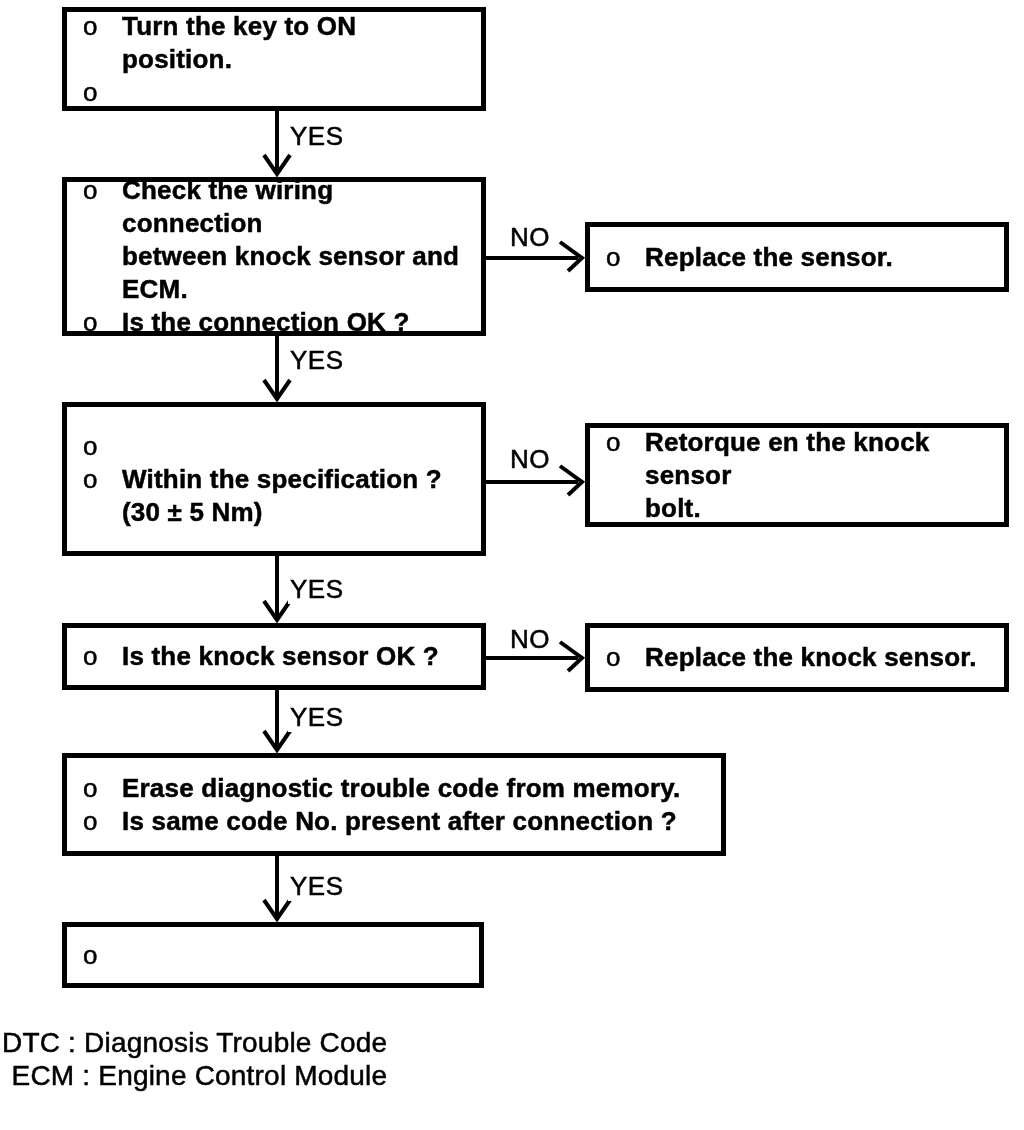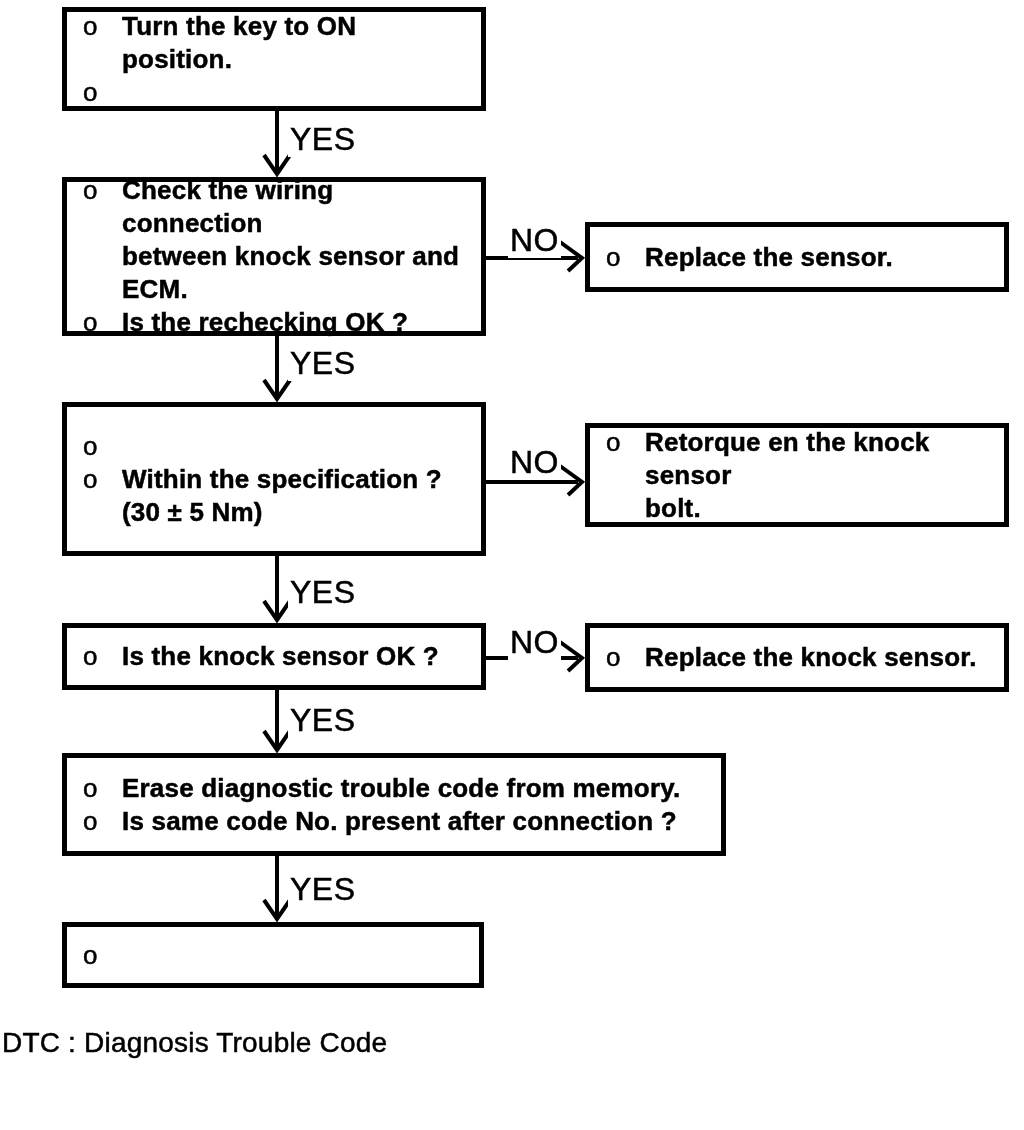--- a/index.html
+++ b/index.html
@@ -50,21 +50,21 @@
   .item-text {
     flex: 1 1 auto;
     font-size: 26px;
     line-height: 33px;
     letter-spacing: 0.2px;
     white-space: pre-line;
     font-weight: bold;
   }
   .edge-label {
     position: absolute;
-    font-size: 32px;
+    font-size: 26px;
     line-height: 1.1;
     letter-spacing: 0.5px;
     z-index: 3;
     background: #ffffff;
     padding: 0 2px;
   }
   .legend {
     position: absolute;
     left: 2px;
     top: 1026px;
@@ -133,21 +133,21 @@
 
   <div class="node ink" style="left:62px; top:177px; width:424px; height:159px;">
     <div class="row">
       <span class="bullet">o</span>
       <span class="item-text">Check the wiring connection
 between knock sensor and
 ECM.</span>
     </div>
     <div class="row">
       <span class="bullet">o</span>
-      <span class="item-text">Is the rechecking OK ?</span>
+      <span class="item-text">Is the connection OK ?</span>
     </div>
   </div>
 
   <div class="node ink" style="left:585px; top:222px; width:424px; height:70px;">
     <div class="row">
       <span class="bullet">o</span>
       <span class="item-text">Replace the sensor.</span>
     </div>
   </div>
 
@@ -206,15 +206,16 @@
   <div class="edge-label ink" style="left:288px; top:575px;">YES</div>
   <div class="edge-label ink" style="left:288px; top:703px;">YES</div>
   <div class="edge-label ink" style="left:288px; top:872px;">YES</div>
 
   <div class="edge-label ink" style="left:508px; top:223px;">NO</div>
   <div class="edge-label ink" style="left:508px; top:445px;">NO</div>
   <div class="edge-label ink" style="left:508px; top:625px;">NO</div>
 
   <div class="legend ink">
     <div>DTC : Diagnosis Trouble Code</div>
+    <div>ECM : Engine Control Module</div>
   </div>
 
 </div>
 
 </body></html>

